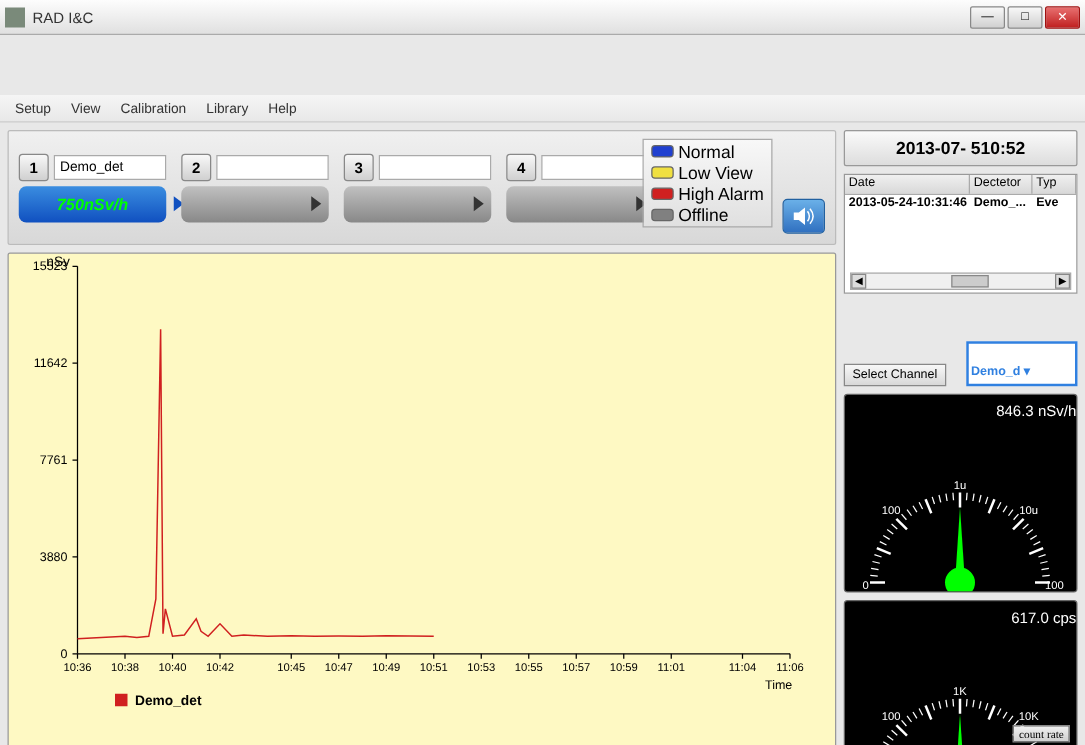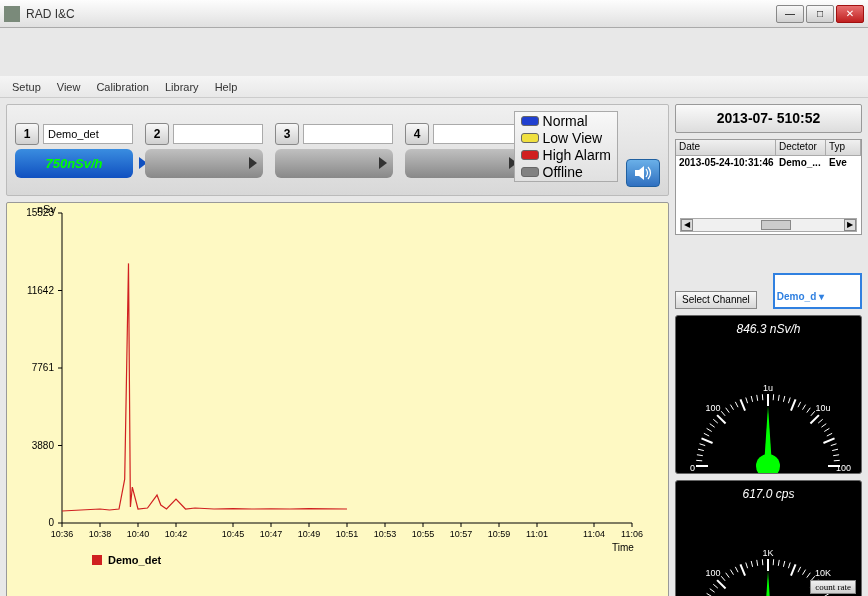--- a/index.html
+++ b/index.html
@@ -48,21 +48,21 @@
 .evtrow div { padding:0 3px; overflow:hidden; white-space:nowrap;font-weight:bold;}
 .evtscroll { position:absolute; bottom:2px; left:4px; right:4px; height:14px; background:#f0f0f0; border:1px solid #aaa; display:flex; align-items:center;}
 .evtscroll .thumb { width:30px; height:10px; background:#ccc; border:1px solid #888; margin-left:45%;}
 .evtscroll .arr { width:12px; height:12px; background:#ddd; border:1px solid #888; font-size:8px; display:flex;align-items:center;justify-content:center;}
 
 .selrow { display:flex; gap:16px; align-items:flex-end; height:20px;margin-top:48px;}
 .selbtn { height:18px; background:linear-gradient(#f8f8f8,#d8d8d8); border:1px solid #888; font-size:10px; padding:0 6px; cursor:pointer;}
 .seldrp { flex:1; height:18px; background:#fff; border:2px solid #3080e0; font-size:10px; color:#3080e0; font-weight:bold; padding:16px 2px; cursor:pointer;}
 
 .gauge { height:165px; background:#000; border:1px solid #666; border-radius:3px; position:relative; overflow:hidden;}
-.gauge-title { color:#fff; text-align:center; font-size:12px; padding-top:6px;font-style:italic;}
+.gauge-title { color:#fff; text-align:right; font-size:12px; padding-top:6px;}
 .gauge-lbl { position:absolute; bottom:2px; right:12px; font-size:9px; background:linear-gradient(#f0f0f0,#d0d0d0); border:1px solid #888; padding:1px 4px;font-family:Liberation Serif, serif;}
 
 svg text { user-select:none; }
 </style>
 </head>
 <body>
 
 <div class="titlebar">
   <div class="app-icon"></div>
   <div class="title">RAD I&amp;C</div>

